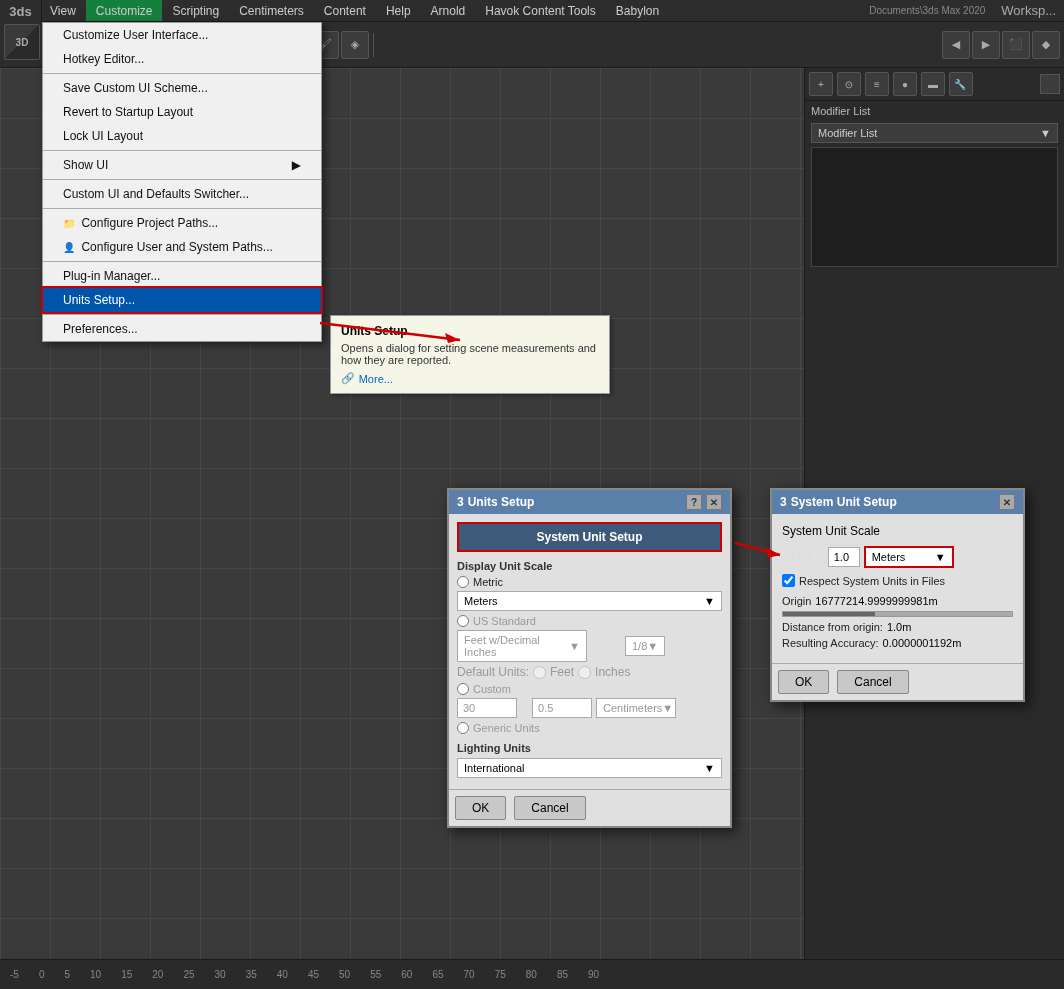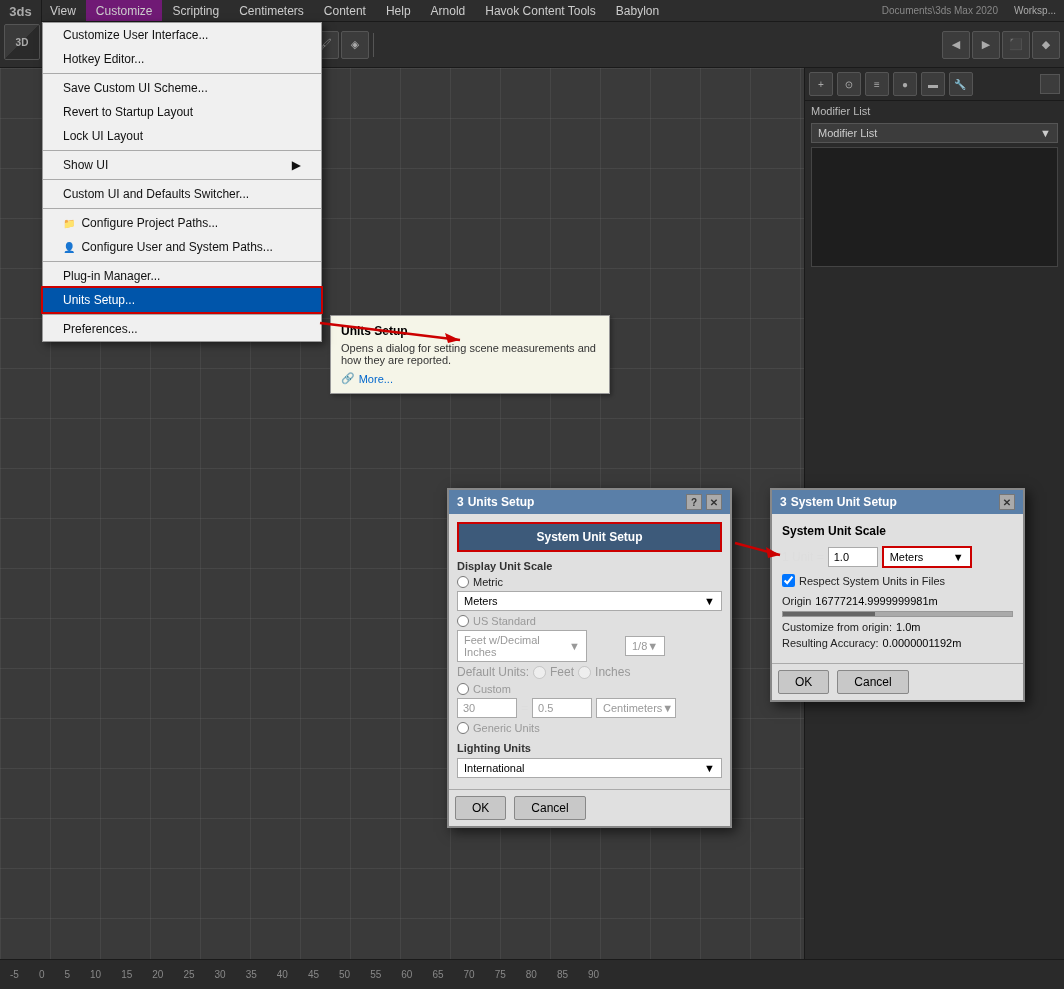--- a/index.html
+++ b/index.html
@@ -26,21 +26,21 @@
     }
     .menubar-item {
       padding: 2px 10px;
       color: #ccc;
       cursor: pointer;
       font-size: 12px;
       height: 100%;
       display: flex;
       align-items: center;
     }
-    .menubar-item.active { background: #701a75; }
+    .menubar-item.active { background: #15803d; }
 
     
     .toolbar-area {
       background: #2d2d2d;
       height: 46px;
       border-bottom: 1px solid #1a1a1a;
       display: flex;
       align-items: center;
       padding: 2px 4px;
       gap: 2px;
@@ -287,29 +287,29 @@
       position: absolute;
       top: 488px;
       left: 770px;
       width: 255px;
       background: #e0e0e0;
       border: 2px solid #888;
       box-shadow: 4px 4px 12px rgba(0,0,0,0.6);
       z-index: 800;
     }
     .sys-dialog-content { padding: 10px; }
-    .sys-section-title { font-size: 12px; font-weight: bold; color: #000; margin-bottom: 8px; }
+    .sys-section-title { font-size: 12px; font-weight: normal; color: #000; margin-bottom: 8px; }
     .unit-row { display: flex; align-items: center; gap: 4px; margin-bottom: 6px; }
     .unit-value-input {
       background: white;
       border: 1px solid #aaa;
       padding: 3px 5px;
       font-size: 11px;
       color: #000;
-      width: 50px;
+      width: 32px;
     }
     .unit-dropdown {
       background: white;
       border: 2px solid #cc0000;
       padding: 3px 6px;
       font-size: 11px;
       color: #000;
       width: 90px;
       display: flex; align-items: center; justify-content: space-between;
       cursor: pointer;
@@ -377,21 +377,21 @@
   <div class="menubar-item">Scripting</div>
   <div class="menubar-item">Centimeters</div>
   <div class="menubar-item">Content</div>
   <div class="menubar-item">Help</div>
   <div class="menubar-item">Arnold</div>
   <div class="menubar-item">Havok Content Tools</div>
   <div class="menubar-item">Babylon</div>
 
   <div style="flex:1"></div>
   <div style="font-size:10px;color:#888;padding:0 8px;">Documents\3ds Max 2020</div>
-  <div style="font-size:10px;color:#aaa;padding:0 8px;">Worksp...</div>
+  <div style="font-size:13px;color:#aaa;padding:0 8px;">Worksp...</div>
 </div>
 
 <div class="toolbar-area">
   <div class="corner-logo">
     <span>3D</span>
   </div>
   <div style="width:44px;"></div>
   <div class="toolbar-separator"></div>
   <div class="toolbar-btn">⊞</div>
   <div class="toolbar-btn">≡</div>
@@ -629,21 +629,21 @@
       <span>Respect System Units in Files</span>
     </div>
 
     <div class="info-row">
       <span>Origin</span>
       <span class="info-value">16777214.9999999981m</span>
     </div>
     <div class="origin-bar"></div>
 
     <div class="info-row">
-      <span>Customize from origin:</span>
+      <span>Distance from origin:</span>
       <span class="info-value">1.0m</span>
     </div>
 
     <div class="info-row">
       <span>Resulting Accuracy:</span>
       <span class="info-value">0.0000001192m</span>
     </div>
   </div>
   <div class="dialog-footer">
     <button class="dialog-btn-primary">OK</button>

